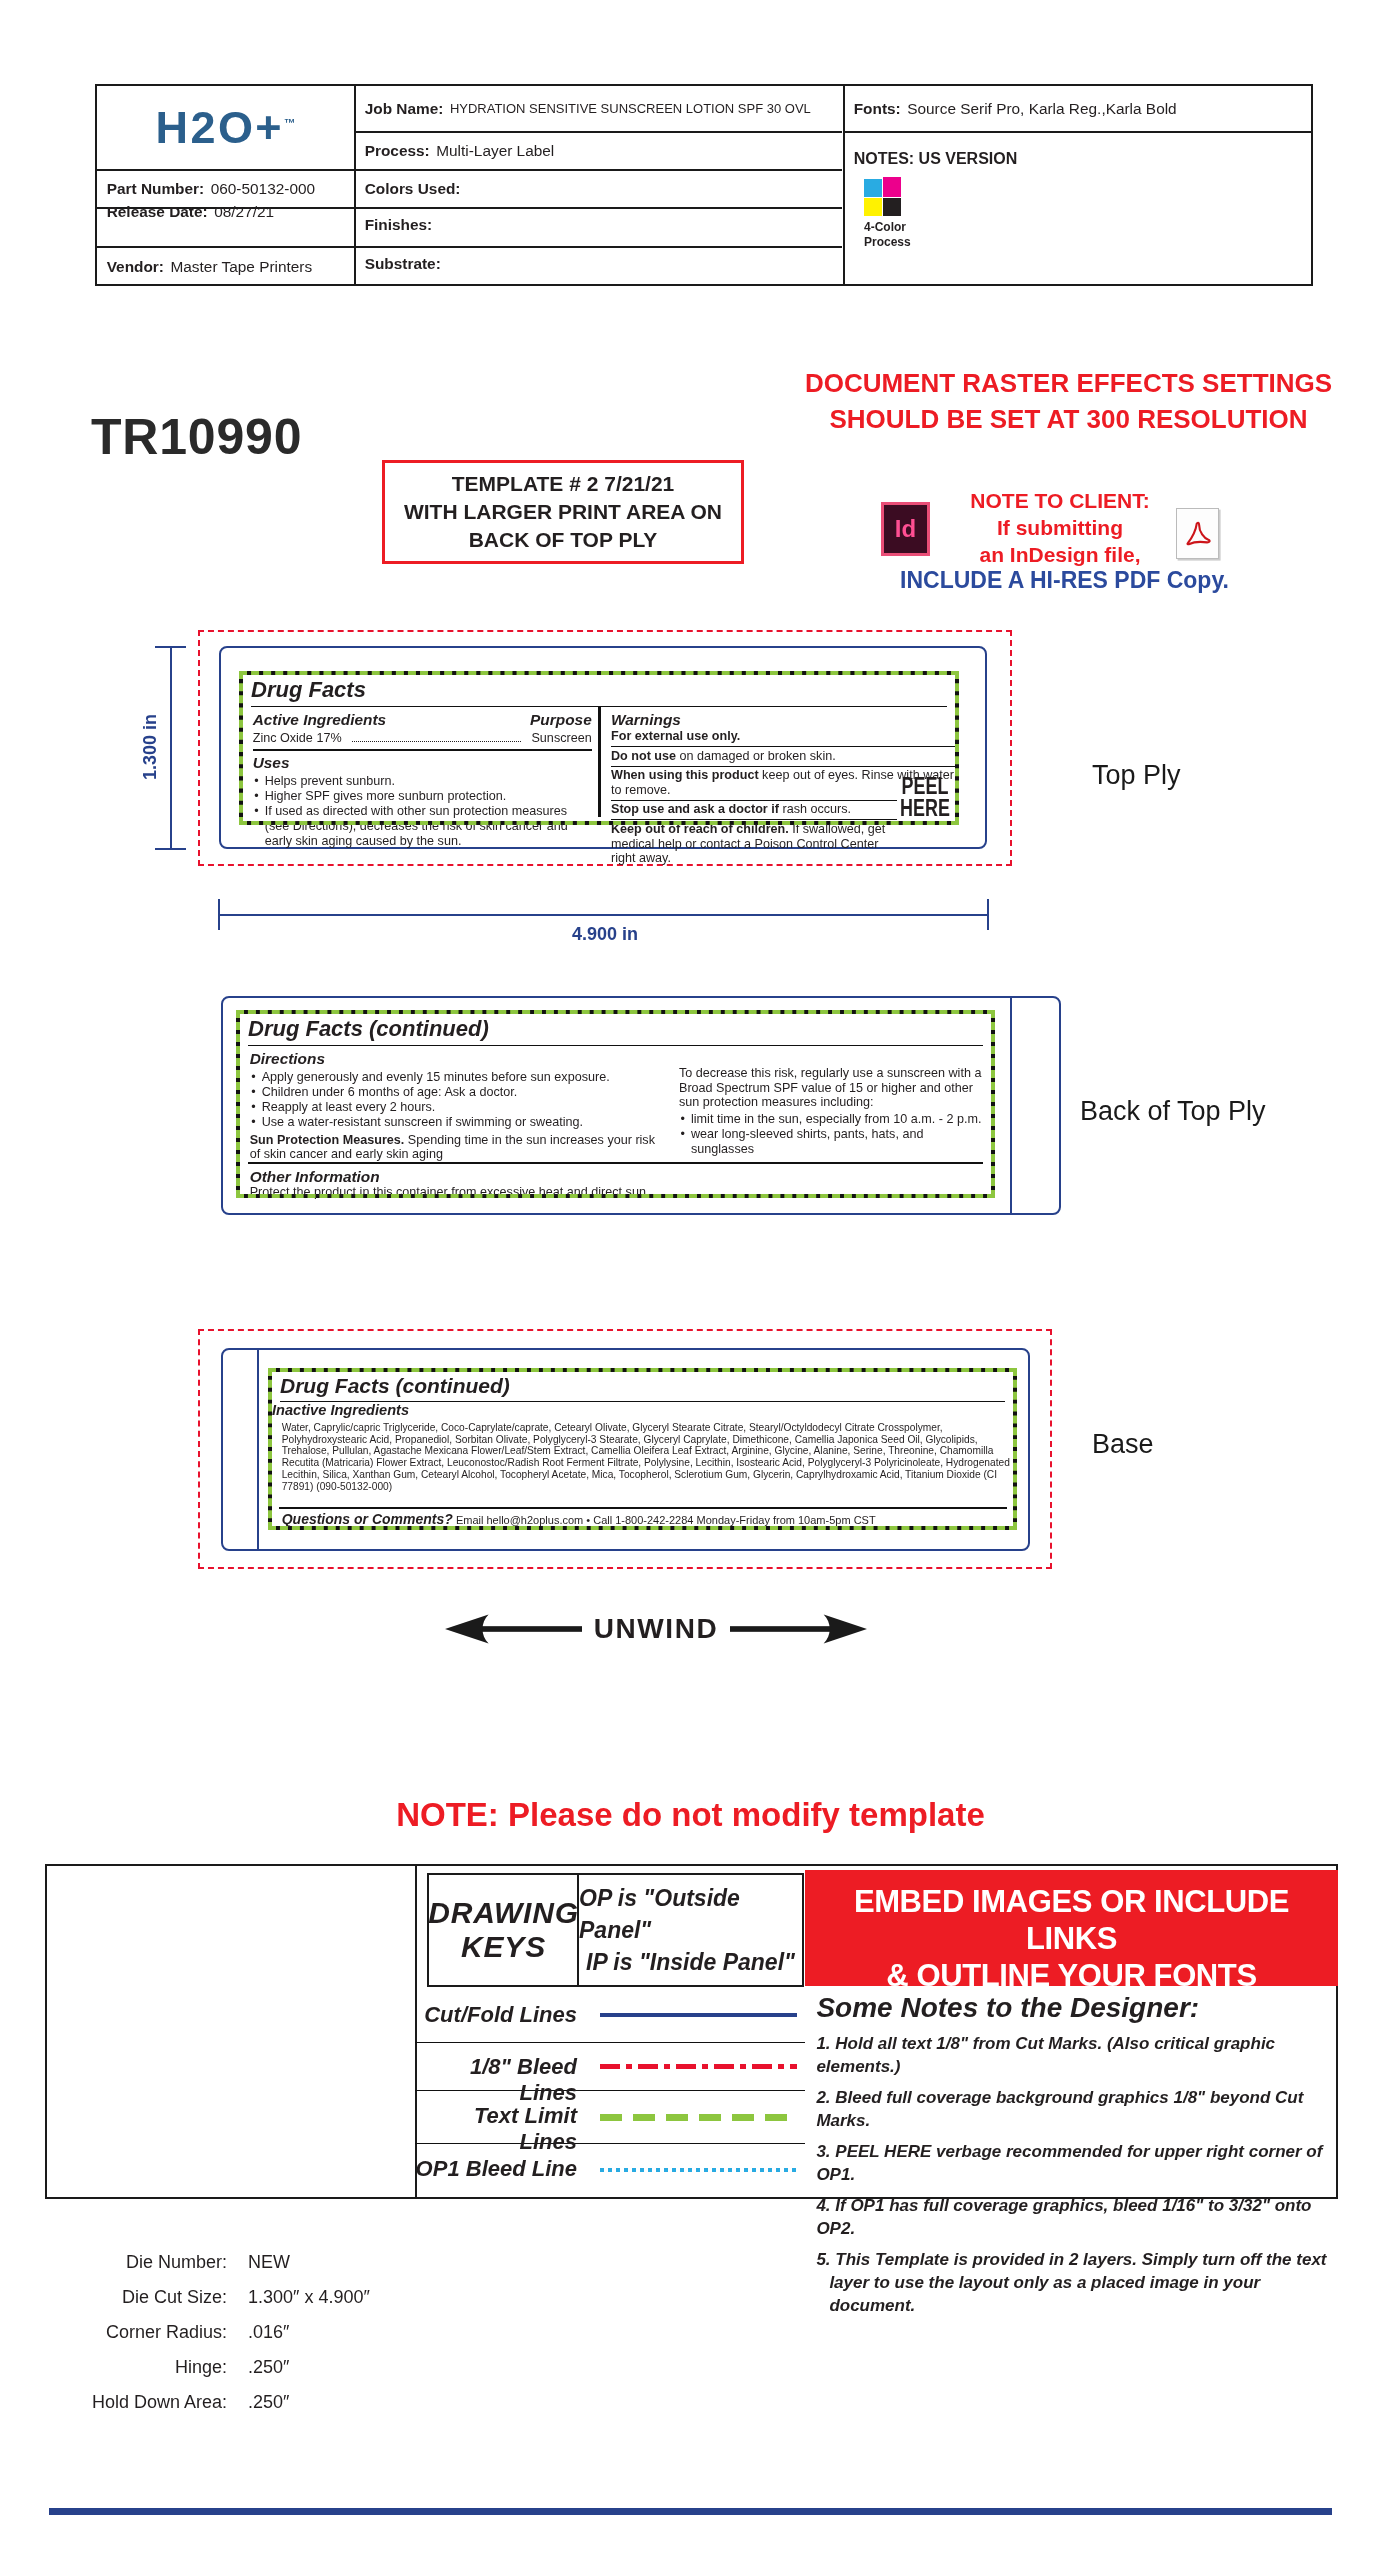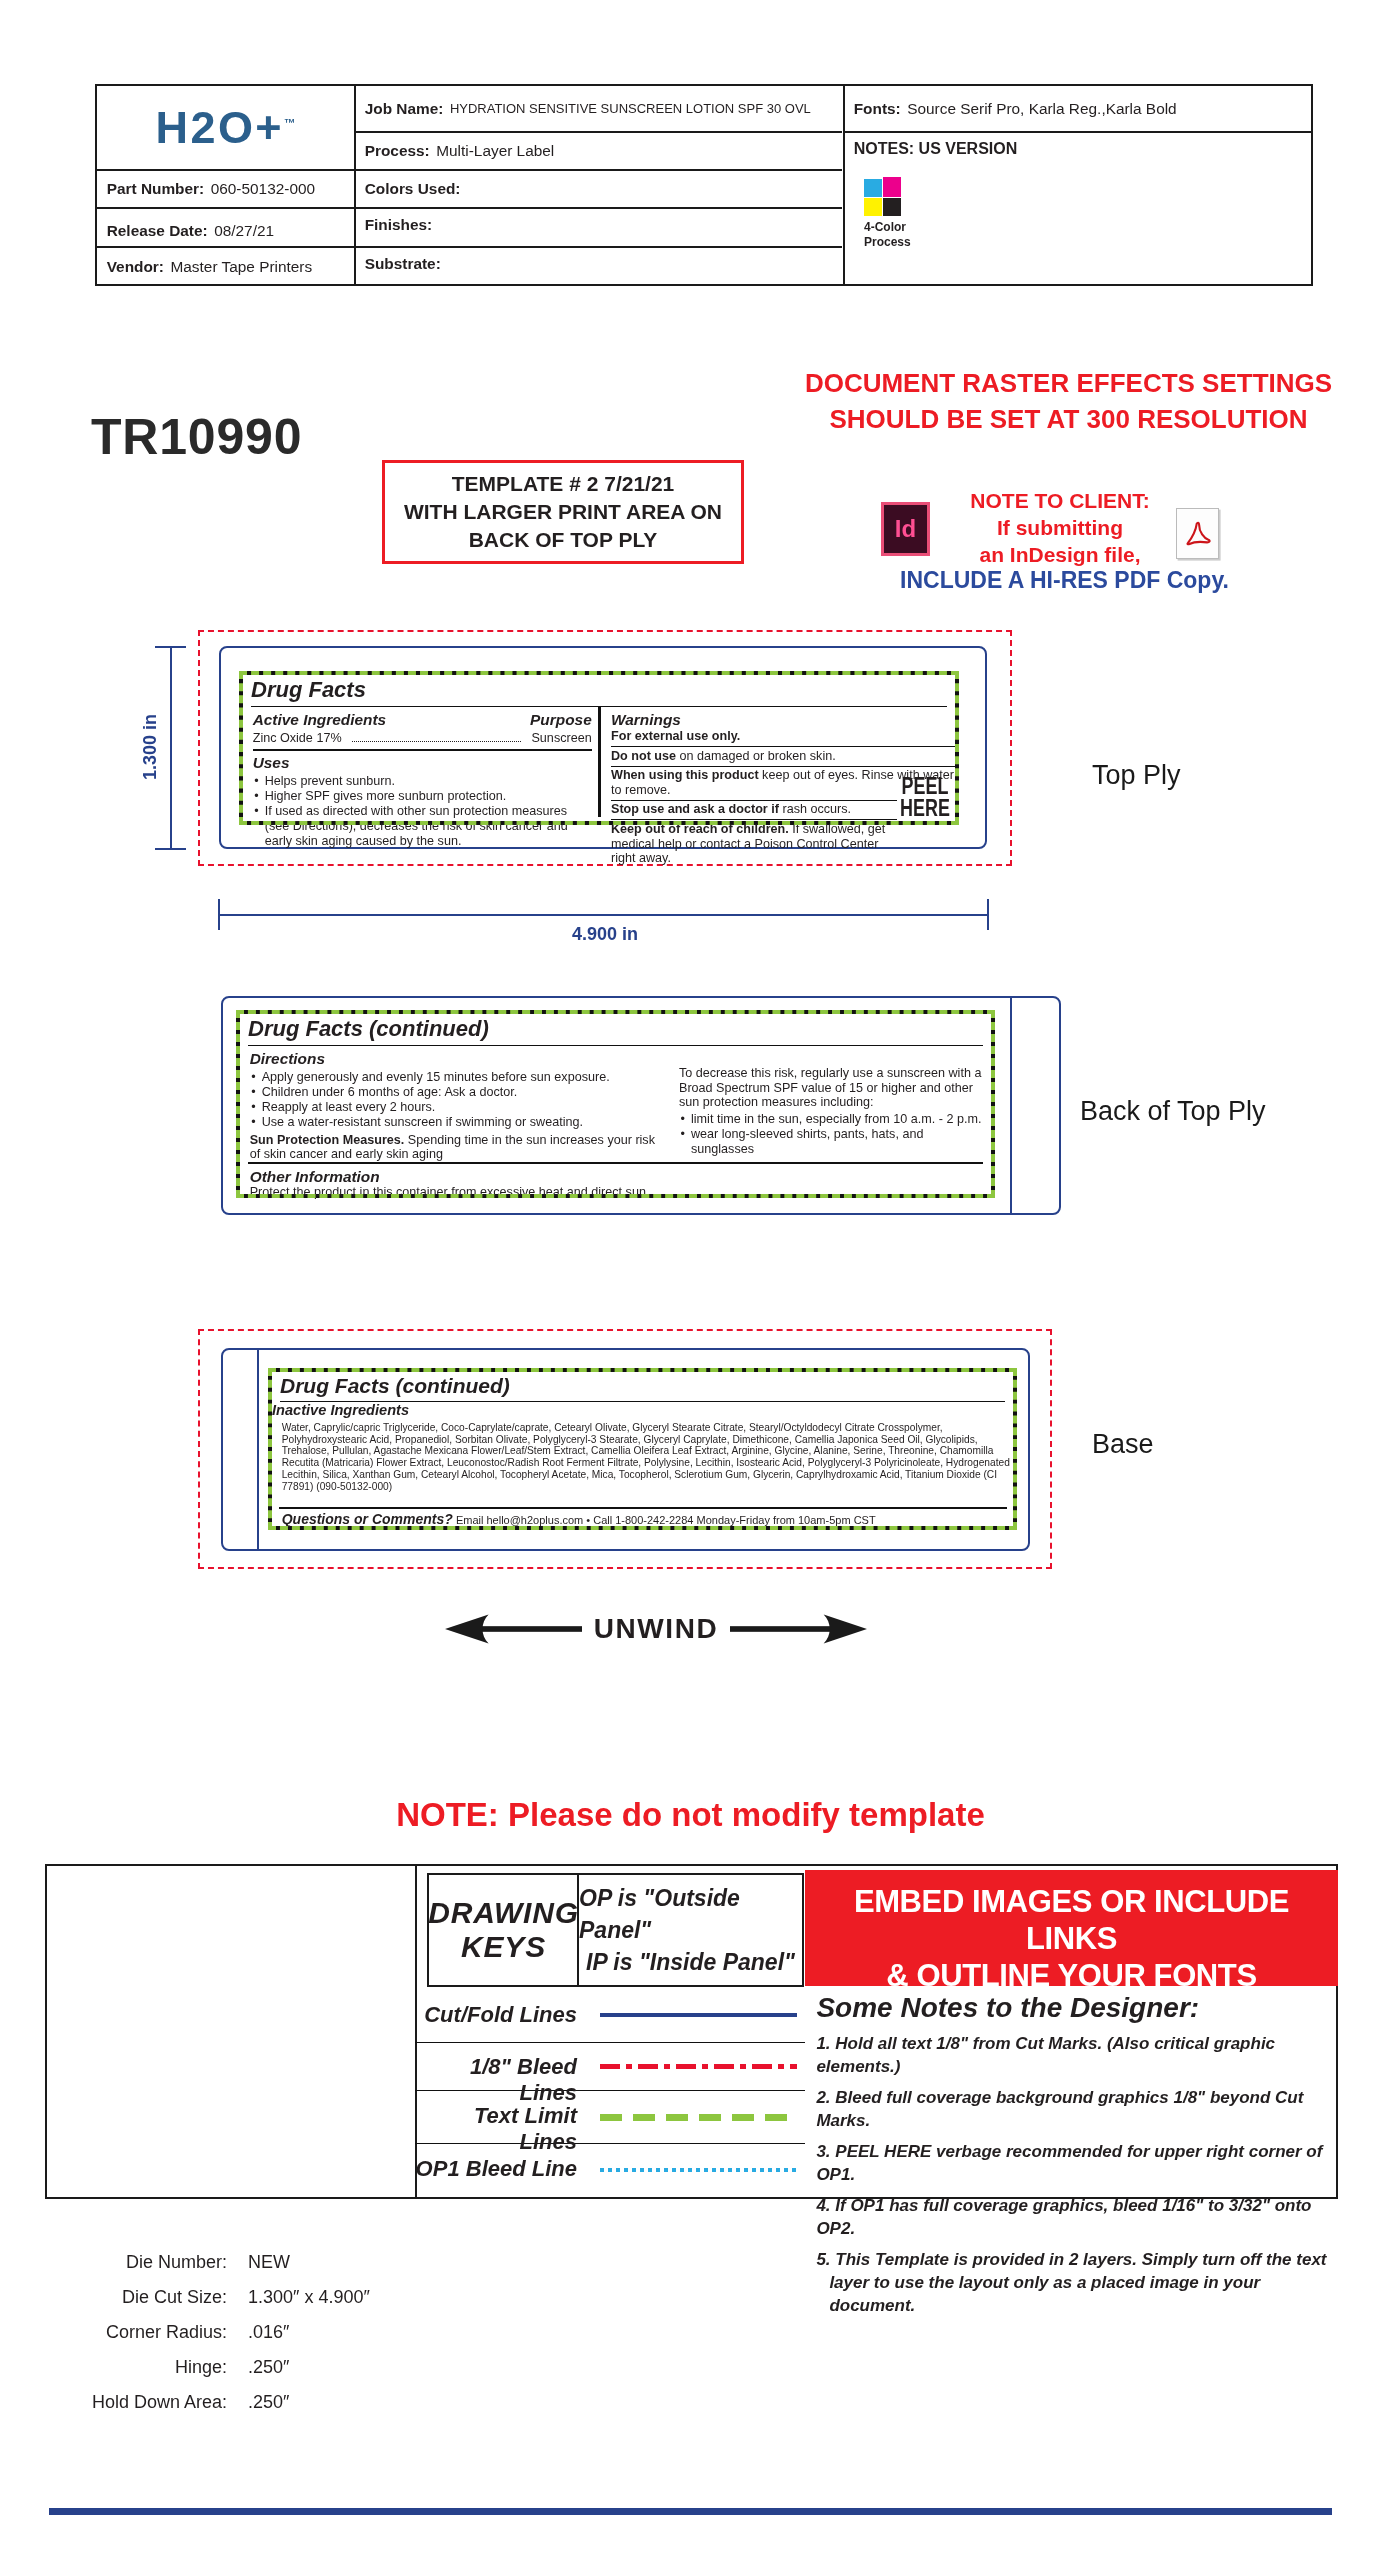--- a/index.html
+++ b/index.html
@@ -72,21 +72,21 @@
 
     <div class="cell" style="left:0;top:0;width:257px;height:83px;justify-content:center;padding-left:0;">
       <span class="logo"><span>H2O+</span><sup>™</sup></span>
     </div>
     <div class="hline" style="left:0;top:83px;width:257px;height:1.6px;"></div>
     <div class="cell" style="left:0;top:84px;width:257px;height:37px;">
       <b>Part Number:</b>
         <span>060-50132-000</span>
     </div>
     <div class="hline" style="left:0;top:121px;width:257px;height:1.6px;"></div>
-    <div class="cell" style="left:0;top:129px;width:257px;height:32px;">
+    <div class="cell" style="left:0;top:110px;width:257px;height:32px;">
       <b>Release Date:</b>
         <span>08/27/21</span>
     </div>
     <div class="hline" style="left:0;top:160px;width:257px;height:1.6px;"></div>
     <div class="cell" style="left:0;top:162px;width:257px;height:37px;">
       <b>Vendor:</b>
         <span>Master Tape Printers</span>
     </div>
 
     <div class="cell" style="left:258px;top:0;width:487px;height:45px;">
@@ -109,21 +109,21 @@
     <div class="hline" style="left:258px;top:160px;width:487px;height:1.6px;"></div>
     <div class="cell" style="left:258px;top:162px;width:487px;height:37px;align-items:flex-start;padding-top:6.5px;">
       <b>Substrate:</b>
     </div>
 
     <div class="cell" style="left:747px;top:0;width:467px;height:45px;">
       <b>Fonts:</b>
         <span>Source Serif Pro, Karla Reg.,Karla Bold</span>
     </div>
     <div class="hline" style="left:747px;top:45px;width:467px;height:1.6px;"></div>
-    <div class="cell" style="left:747px;top:46px;width:467px;height:152px;align-items:flex-start;padding-top:8px;">
+    <div class="cell" style="left:747px;top:46px;width:467px;height:152px;align-items:flex-start;padding-top:18px;">
       <b style="font-size:16px;">NOTES: US VERSION</b>
     </div>
     <div class="cmyk" style="left:767px;top:93px;">
       <span style="left:0;top:0;background:#29abe2;"></span>
       <span style="left:18.7px;top:-1.6px;background:#ec008c;height:19.5px;"></span>
       <span style="left:0;top:18.7px;background:#fff200;"></span>
       <span style="left:18.7px;top:18.7px;background:#231f20;"></span>
     </div>
     <div class="abs" style="left:767px;top:134px;font-size:12px;font-weight:bold;line-height:15.4px;">
       <div>4-Color</div>

